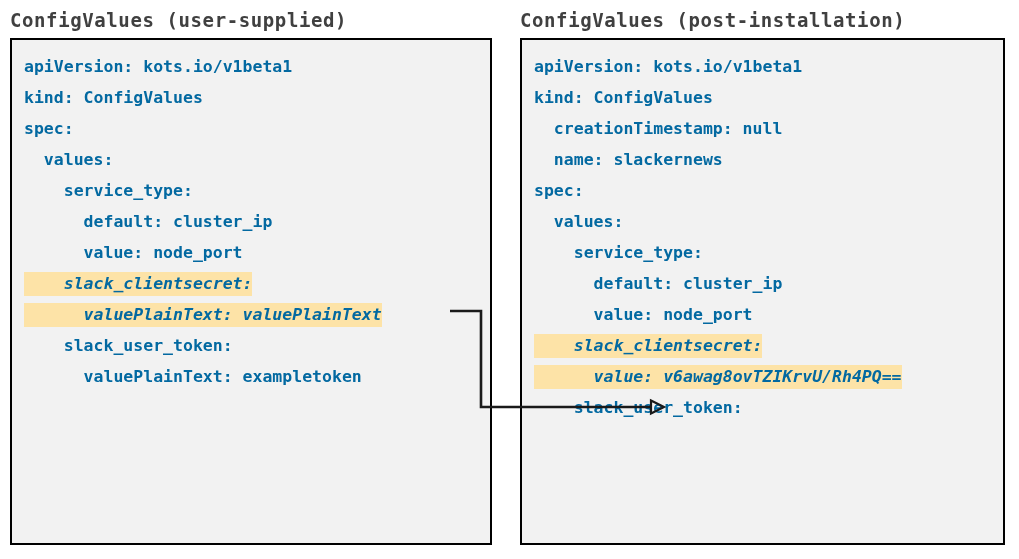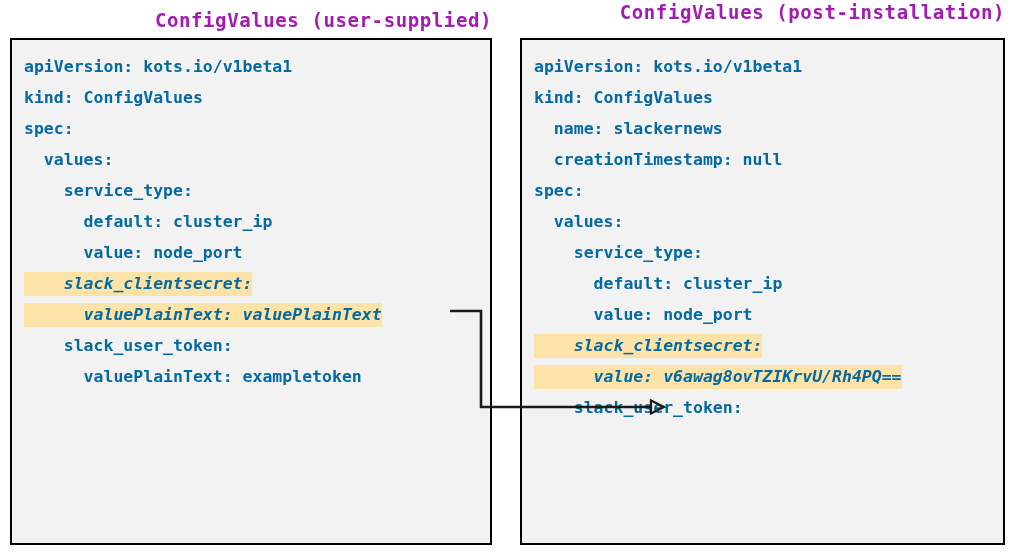--- a/index.html
+++ b/index.html
@@ -17,24 +17,24 @@
     height: 559px;
     background: #ffffff;
     overflow: hidden;
   }
 
   .panel-title {
     position: absolute;
     font-family: "DejaVu Sans Mono", "Liberation Mono", monospace;
     font-size: 19px;
     font-weight: bold;
-    color: #a21caf;
+    color: #404040;
     letter-spacing: 0.6px;
     white-space: pre;
-    text-align: right;
+    text-align: left;
     line-height: 24px;
   }
 
   .code-box {
     position: absolute;
     background: #f2f2f2;
     border: 2px solid #000000;
     box-sizing: border-box;
     overflow: hidden;
   }
@@ -78,21 +78,21 @@
     pointer-events: none;
   }
 </style>
 </head>
 <body>
 
 <div id="canvas">
 
   <div class="panel-title" style="left:10px; top:8px; width:482px;">ConfigValues (user-supplied)</div>
 
-  <div class="panel-title" style="left:520px; top:0; width:485px;">ConfigValues (post-installation)</div>
+  <div class="panel-title" style="left:520px; top:8px; width:485px;">ConfigValues (post-installation)</div>
 
   <div class="code-box" style="left: 10px; top: 38px; width: 482px; height: 507px; background: rgb(242, 242, 242); border-color: rgb(0, 0, 0);">
     <div class="code-lines" id="left-lines">
         <div class="code-line"><span class="seg">apiVersion: kots.io/v1beta1</span></div>
         <div class="code-line"><span class="seg">kind: ConfigValues</span></div>
         <div class="code-line"><span class="seg">spec:</span></div>
         <div class="code-line"><span class="seg">  values:</span></div>
         <div class="code-line"><span class="seg">    service_type:</span></div>
         <div class="code-line"><span class="seg">      default: cluster_ip</span></div>
         <div class="code-line"><span class="seg">      value: node_port</span></div>
@@ -100,22 +100,22 @@
         <div class="code-line hl"><span class="seg" style="background: rgb(253, 227, 167);">      valuePlainText: valuePlainText</span></div>
         <div class="code-line"><span class="seg">    slack_user_token:</span></div>
         <div class="code-line"><span class="seg">      valuePlainText: exampletoken</span></div>
       </div>
   </div>
 
   <div class="code-box" style="left: 520px; top: 38px; width: 485px; height: 507px; background: rgb(242, 242, 242); border-color: rgb(0, 0, 0);">
     <div class="code-lines" id="right-lines">
         <div class="code-line"><span class="seg">apiVersion: kots.io/v1beta1</span></div>
         <div class="code-line"><span class="seg">kind: ConfigValues</span></div>
+        <div class="code-line"><span class="seg">  creationTimestamp: null</span></div>
         <div class="code-line"><span class="seg">  name: slackernews</span></div>
-        <div class="code-line"><span class="seg">  creationTimestamp: null</span></div>
         <div class="code-line"><span class="seg">spec:</span></div>
         <div class="code-line"><span class="seg">  values:</span></div>
         <div class="code-line"><span class="seg">    service_type:</span></div>
         <div class="code-line"><span class="seg">      default: cluster_ip</span></div>
         <div class="code-line"><span class="seg">      value: node_port</span></div>
         <div class="code-line hl"><span class="seg" style="background: rgb(253, 227, 167);">    slack_clientsecret:</span></div>
         <div class="code-line hl"><span class="seg" style="background: rgb(253, 227, 167);">      value: v6awag8ovTZIKrvU/Rh4PQ==</span></div>
         <div class="code-line"><span class="seg">    slack_user_token:</span></div>
       </div>
   </div>

